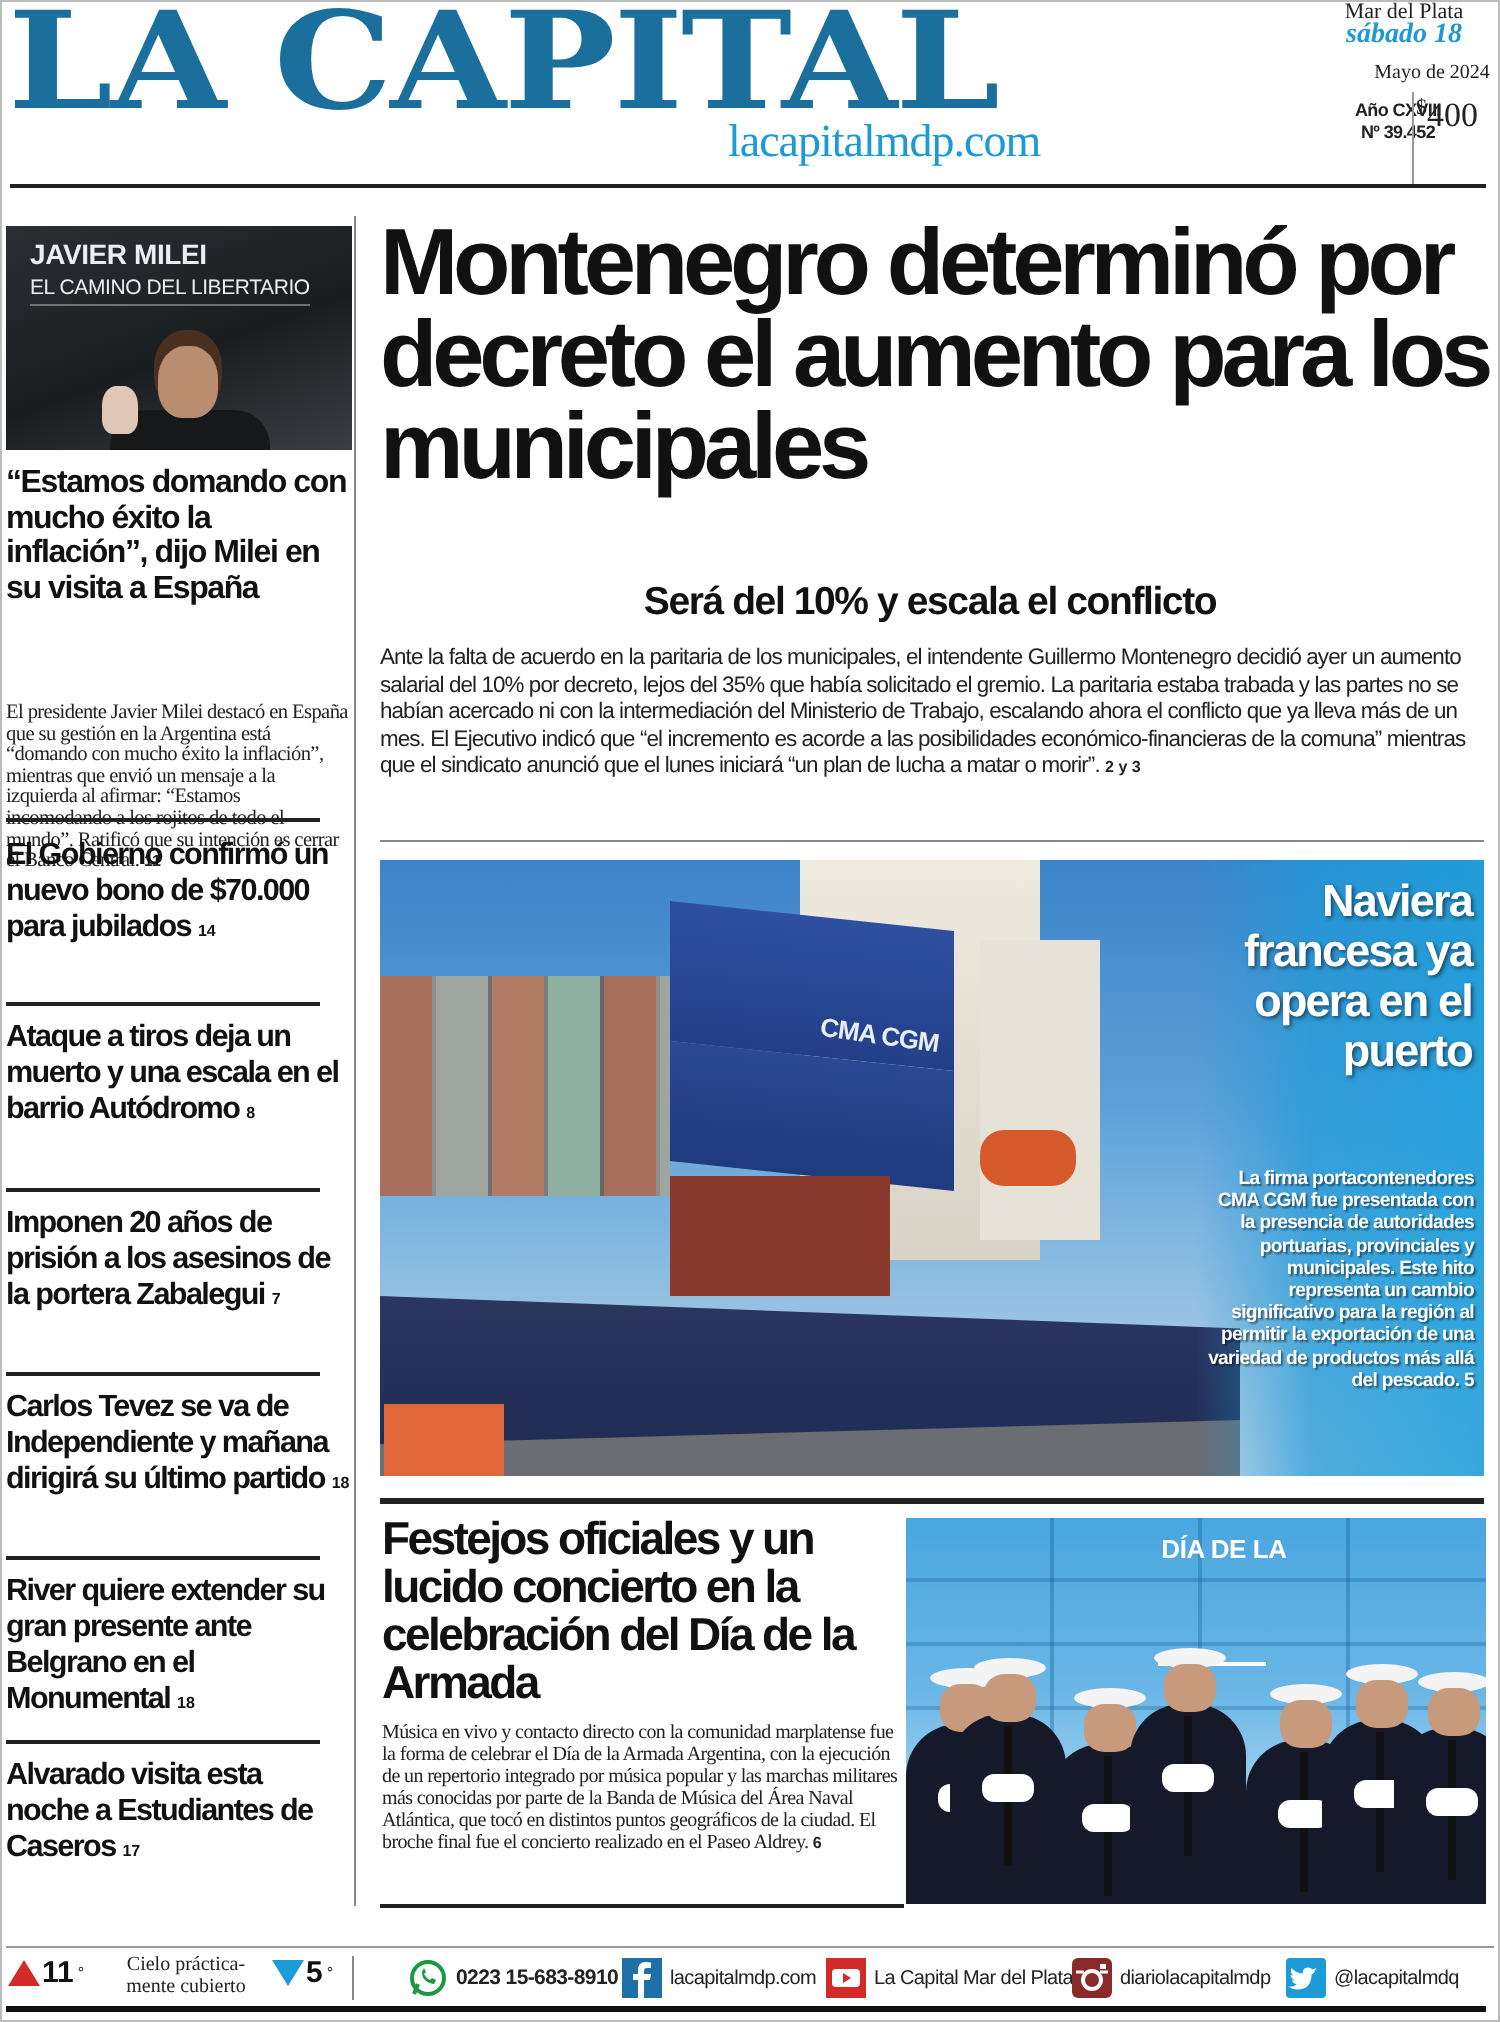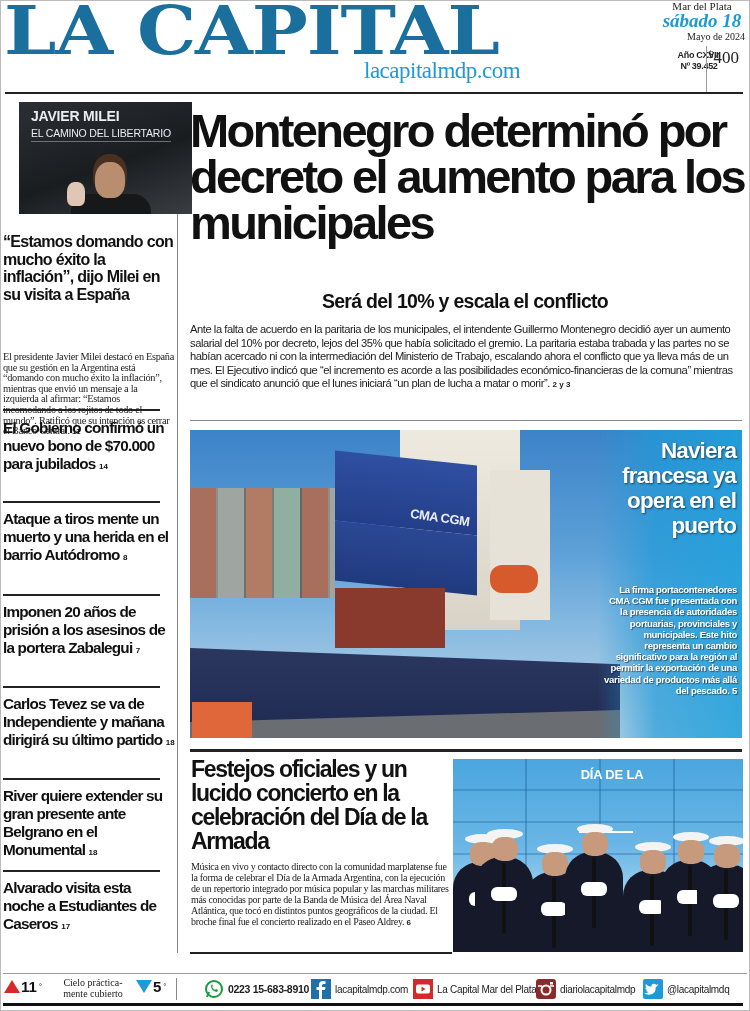--- a/index.html
+++ b/index.html
@@ -8,29 +8,29 @@
   .frame { position: absolute; left: 0; top: 0; width: 750px; height: 1011px; border: 1px solid #bbb; }
 
   
   .masthead-logo { position: absolute; left: 4px; top: 2px; width: 582px; height: 56px;
     font-family: "DejaVu Serif", serif; font-weight: 900; font-size: 66px; line-height: 56px;
     color: #1a6f9c; letter-spacing: -1px; transform: scaleX(1.13) scaleY(1.02); transform-origin: left top; white-space: nowrap; }
   .masthead-url { position: absolute; left: 364px; top: 58px; font-family: "Liberation Serif", serif;
     font-size: 23px; color: #1b9ad6; letter-spacing: -0.5px; }
   .dateblock { position: absolute; left: 640px; top: 0; width: 110px; text-align: center; font-family: "Liberation Serif", serif; }
   .date-city { position: absolute; left: 14px; top: 0px; font-size: 11px; color: #222; width: 96px; text-align:center; }
-  .date-day { position: absolute; left: 14px; top: 10px; font-size: 19px; font-style: italic; font-weight: bold; color: #1b9ad6; width: 96px; text-align:center; }
+  .date-day { position: absolute; left: 14px; top: 10px; font-size: 14px; font-style: italic; font-weight: bold; color: #1b9ad6; width: 96px; text-align:center; }
   .date-month { position: absolute; left: 28px; top: 31px; font-size: 10px; color: #222; width: 96px; text-align:center; }
   .issue { position: absolute; left: 672px; top: 50px; width: 54px; text-align: center; font-size: 9px; font-weight: bold; line-height: 11px; color: #222; letter-spacing: -0.3px; }
   .issue-divider { position: absolute; left: 706px; top: 46px; width: 1px; height: 46px; background: #999; }
   .price { position: absolute; left: 708px; top: 48px; font-family: Liberation Serif, serif; font-size: 17px; color: #222; }
   .price small { font-size: 11px; vertical-align: top; }
   .masthead-rule { position: absolute; left: 5px; top: 92px; width: 738px; height: 2px; background: #222; }
   .col-divider { position: absolute; left: 177px; top: 108px; width: 1px; height: 845px; background: #888; }
-  .milei-photo { position: absolute; left: 3px; top: 102px; width: 173px; height: 112px; background: linear-gradient(160deg, #2b2f33 0%, #1a1d20 55%, #3a3e42 100%); overflow: hidden; margin-left: 16px; }
+  .milei-photo { position: absolute; left: 3px; top: 113px; width: 173px; height: 112px; background: linear-gradient(160deg, #2b2f33 0%, #1a1d20 55%, #3a3e42 100%); overflow: hidden; }
   .milei-photo .pt1 { position: absolute; left: 12px; top: 6px; font-size: 14px; font-weight: bold; color: #e8eef2; letter-spacing: -0.2px; }
   .milei-photo .pt2 { position: absolute; left: 12px; top: 25px; font-size: 10.5px; color: #e8eef2; letter-spacing: -0.2px; }
   .milei-photo .rule { position: absolute; left: 12px; top: 39px; width: 140px; height: 1px; background: #9aa; opacity: .6; }
   .milei-photo .head { position: absolute; left: 76px; top: 60px; width: 30px; height: 36px; border-radius: 45% 45% 40% 40%; background: #b98e70; box-shadow: 0 -6px 0 2px #4a3020; }
   .milei-photo .body { position: absolute; left: 52px; top: 92px; width: 80px; height: 40px; border-radius: 18px 18px 0 0; background: #161819; }
   .milei-photo .hand { position: absolute; left: 48px; top: 80px; width: 18px; height: 24px; border-radius: 40% 40% 30% 30%; background: #e0c6b4; }
 
   .lead-left-head { position: absolute; left: 3px; top: 233px; width: 172px; font-size: 16px; font-weight: bold; line-height: 17.5px; letter-spacing: -0.7px; color: #111; }
   .lead-left-body { position: absolute; left: 3px; top: 308px; width: 172px; font-family: "Liberation Serif", serif; font-size: 10.3px; line-height: 10.6px; color: #222; letter-spacing: -0.3px; margin-top: 44px; }
   .pageref { font-family: "Liberation Sans", sans-serif; font-weight: bold; font-size: 8px; letter-spacing: 0; }
@@ -120,21 +120,21 @@
   <div class="head"></div>
   <div class="hand"></div>
 </div>
 <div class="lead-left-head">“Estamos domando con mucho éxito la inflación”, dijo Milei en su visita a España</div>
 <div class="lead-left-body"><span>El presidente Javier Milei destacó en España que su gestión en la Argentina está “domando con mucho éxito la inflación”, mientras que envió un mensaje a la izquierda al afirmar: “Estamos incomodando a los rojitos de todo el mundo”. Ratificó que su intención es cerrar el Banco Central.</span> <span class="pageref">11</span></div>
 
 <div class="left-rule" style="top:409px"></div>
 <div class="left-head" style="top:419px"><span>El Gobierno confirmó un nuevo bono de $70.000 para jubilados</span> <span class="pageref">14</span></div>
 
 <div class="left-rule" style="top:501px"></div>
-<div class="left-head" style="top:510px"><span>Ataque a tiros mente un muerto y una herida en el barrio Autódromo</span> <span class="pageref">8</span></div>
+<div class="left-head" style="top:510px"><span>Ataque a tiros deja un muerto y una escala en el barrio Autódromo</span> <span class="pageref">8</span></div>
 
 <div class="left-rule" style="top:594px"></div>
 <div class="left-head" style="top:603px"><span>Imponen 20 años de prisión a los asesinos de la portera Zabalegui</span> <span class="pageref">7</span></div>
 
 <div class="left-rule" style="top:686px"></div>
 <div class="left-head" style="top:695px"><span>Carlos Tevez se va de Independiente y mañana dirigirá su último partido</span> <span class="pageref">18</span></div>
 
 <div class="left-rule" style="top:778px"></div>
 <div class="left-head" style="top:787px"><span>River quiere extender su gran presente ante Belgrano en el Monumental</span> <span class="pageref">18</span></div>
 

